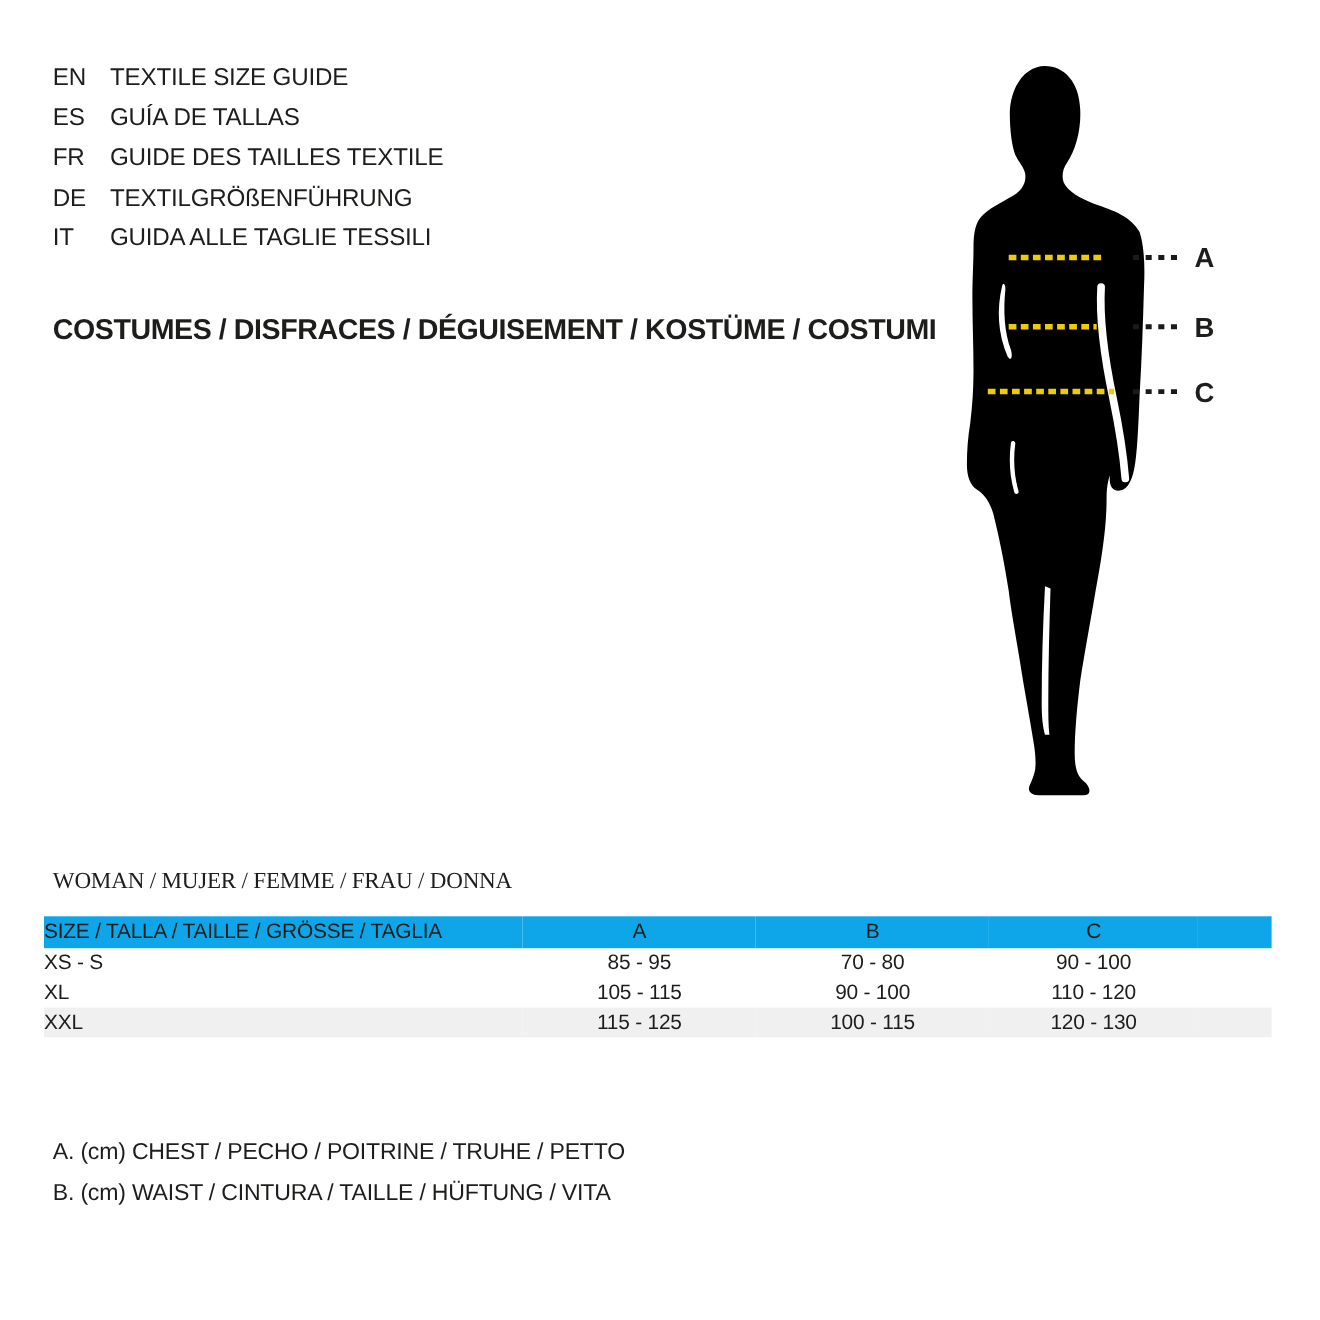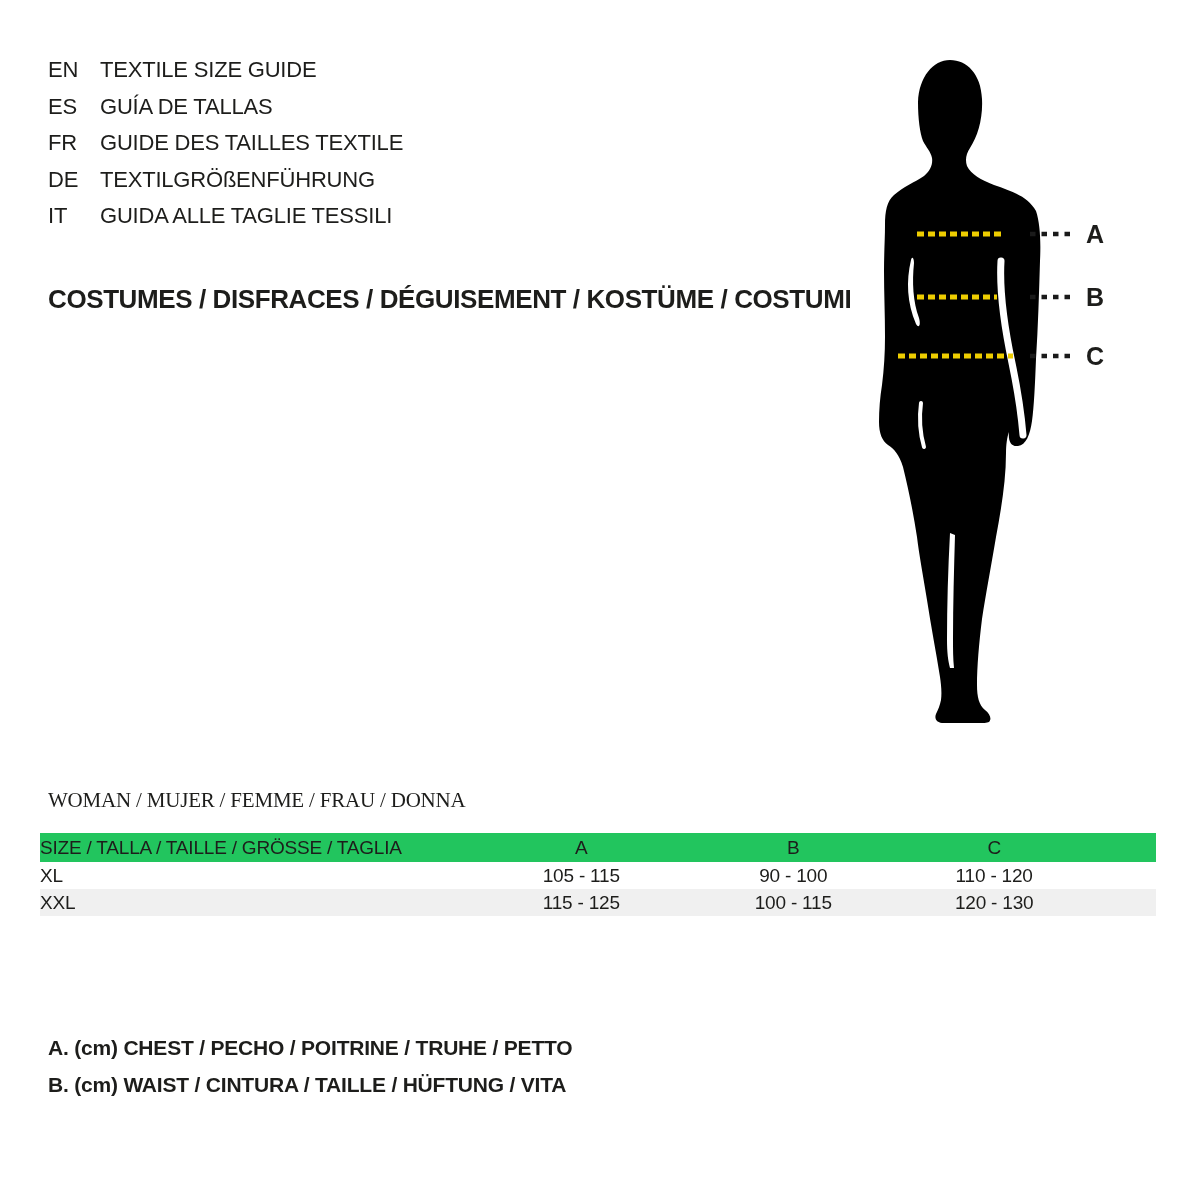--- a/index.html
+++ b/index.html
@@ -22,27 +22,27 @@
   .figure-wrap{position:absolute;left:840px;top:55px;width:300px;height:680px;}
   .figure-wrap svg{display:block;}
   .measure-label{font-family:"Liberation Sans",sans-serif;font-size:25px;font-weight:700;}
   
   .section-heading{position:absolute;left:48px;top:780px;line-height:40px;font-size:21px;letter-spacing:-0.2px;white-space:nowrap;font-family:Liberation Serif, serif;}
   table.size-table{
     position:absolute;left:40px;top:833px;width:1116px;
     border-collapse:collapse;table-layout:fixed;font-size:19px;letter-spacing:-0.2px;
   }
   table.size-table td,table.size-table th{padding:0;font-weight:400;vertical-align:middle;}
-  table.size-table thead tr{height:29px;background:#22c55e;}
+  table.size-table thead tr{height:29px;background:#0ea5e9;}
   table.size-table tbody tr{height:27px;}
   table.size-table tbody tr.alt{background:#f0f0f0;}
   td.size-cell,th.size-cell{text-align:left;padding-left:8px;}
   td.val-cell,th.val-cell{text-align:center;}
   
-  .legend{position:absolute;left:48px;top:1029px;line-height:37px;font-size:21px;letter-spacing:-0.2px;font-weight:bold;}
+  .legend{position:absolute;left:48px;top:1029px;line-height:37px;font-size:21px;letter-spacing:-0.2px;}
 </style>
 </head>
 <body>
 
 <div class="lang-list">
   <div class="lang-row">
     <span class="lang-code">EN</span>
     <span class="lang-label">TEXTILE SIZE GUIDE</span>
   </div>
   <div class="lang-row">
@@ -141,20 +141,27 @@
     <tr>
       <th class="size-cell">SIZE / TALLA / TAILLE / GRÖSSE / TAGLIA</th>
       <th class="val-cell">A</th>
       <th class="val-cell">B</th>
       <th class="val-cell">C</th>
       <th></th>
     </tr>
   </thead>
   <tbody>
     <tr>
+      <td class="size-cell">XS - S</td>
+      <td class="val-cell">85 - 95</td>
+      <td class="val-cell">70 - 80</td>
+      <td class="val-cell">90 - 100</td>
+      <td></td>
+    </tr>
+    <tr>
       <td class="size-cell">XL</td>
       <td class="val-cell">105 - 115</td>
       <td class="val-cell">90 - 100</td>
       <td class="val-cell">110 - 120</td>
       <td></td>
     </tr>
     <tr class="alt">
       <td class="size-cell">XXL</td>
       <td class="val-cell">115 - 125</td>
       <td class="val-cell">100 - 115</td>

